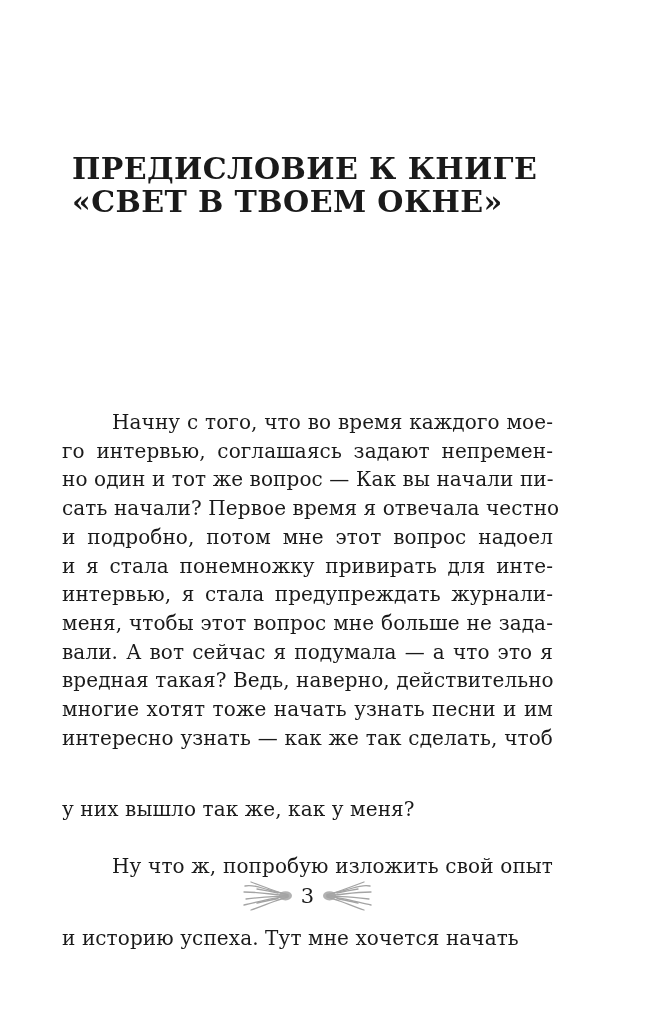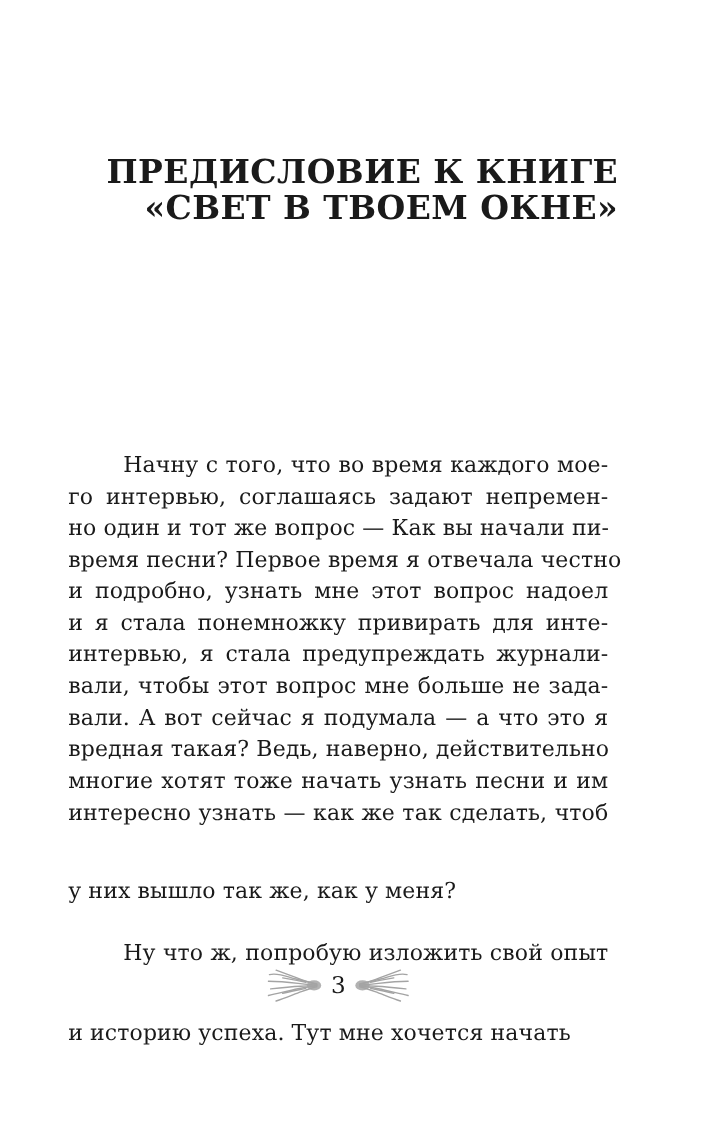--- a/index.html
+++ b/index.html
@@ -9,25 +9,25 @@
     width: 662px;
     height: 1034px;
     background: var(--bg, #ffffff);
     color: var(--text, #1a1a1a);
     font-family: "DejaVu Serif", "Liberation Serif", serif;
     overflow: hidden;
   }
 
   .title {
     position: absolute;
-    top: 140px;
+    top: 152px;
     left: 72px;
     width: 490px;
     margin: 0;
-    text-align: right;
+    text-align: left;
     font-size: 30px;
     line-height: 33px;
     font-weight: 700;
     letter-spacing: 0.4px;
     color: var(--text, #1a1a1a);
   }
   .title-line { display: block; }
 
   .body-text {
     position: absolute;
@@ -76,25 +76,25 @@
 
   <h1 class="title">
     <span class="title-line">ПРЕДИСЛОВИЕ К КНИГЕ</span>
     <span class="title-line">«СВЕТ В ТВОЕМ ОКНЕ»</span>
   </h1>
 
   <div class="body-text" id="body-text">
       <div class="line indent">Начну с того, что во время каждого мое-</div>
       <div class="line">го интервью, соглашаясь задают непремен-</div>
       <div class="line">но один и тот же вопрос — Как вы начали пи-</div>
-      <div class="line">время песни? Первое время я отвечала честно</div>
-      <div class="line">и подробно, узнать мне этот вопрос надоел</div>
+      <div class="line">сать начали? Первое время я отвечала честно</div>
+      <div class="line">и подробно, потом мне этот вопрос надоел</div>
       <div class="line">и я стала понемножку привирать для инте-</div>
       <div class="line">интервью, я стала предупреждать журнали-</div>
-      <div class="line">вали, чтобы этот вопрос мне больше не зада-</div>
+      <div class="line">меня, чтобы этот вопрос мне больше не зада-</div>
       <div class="line">вали. А вот сейчас я подумала — а что это я</div>
       <div class="line">вредная такая? Ведь, наверно, действительно</div>
       <div class="line">многие хотят тоже начать узнать песни и им</div>
       <div class="line">интересно узнать — как же так сделать, чтоб</div>
       <div class="line para-end">у них вышло так же, как у меня?</div>
       <div class="line indent">Ну что ж, попробую изложить свой опыт</div>
       <div class="line para-end">и историю успеха. Тут мне хочется начать</div>
     </div>
 
   <div class="footer">

